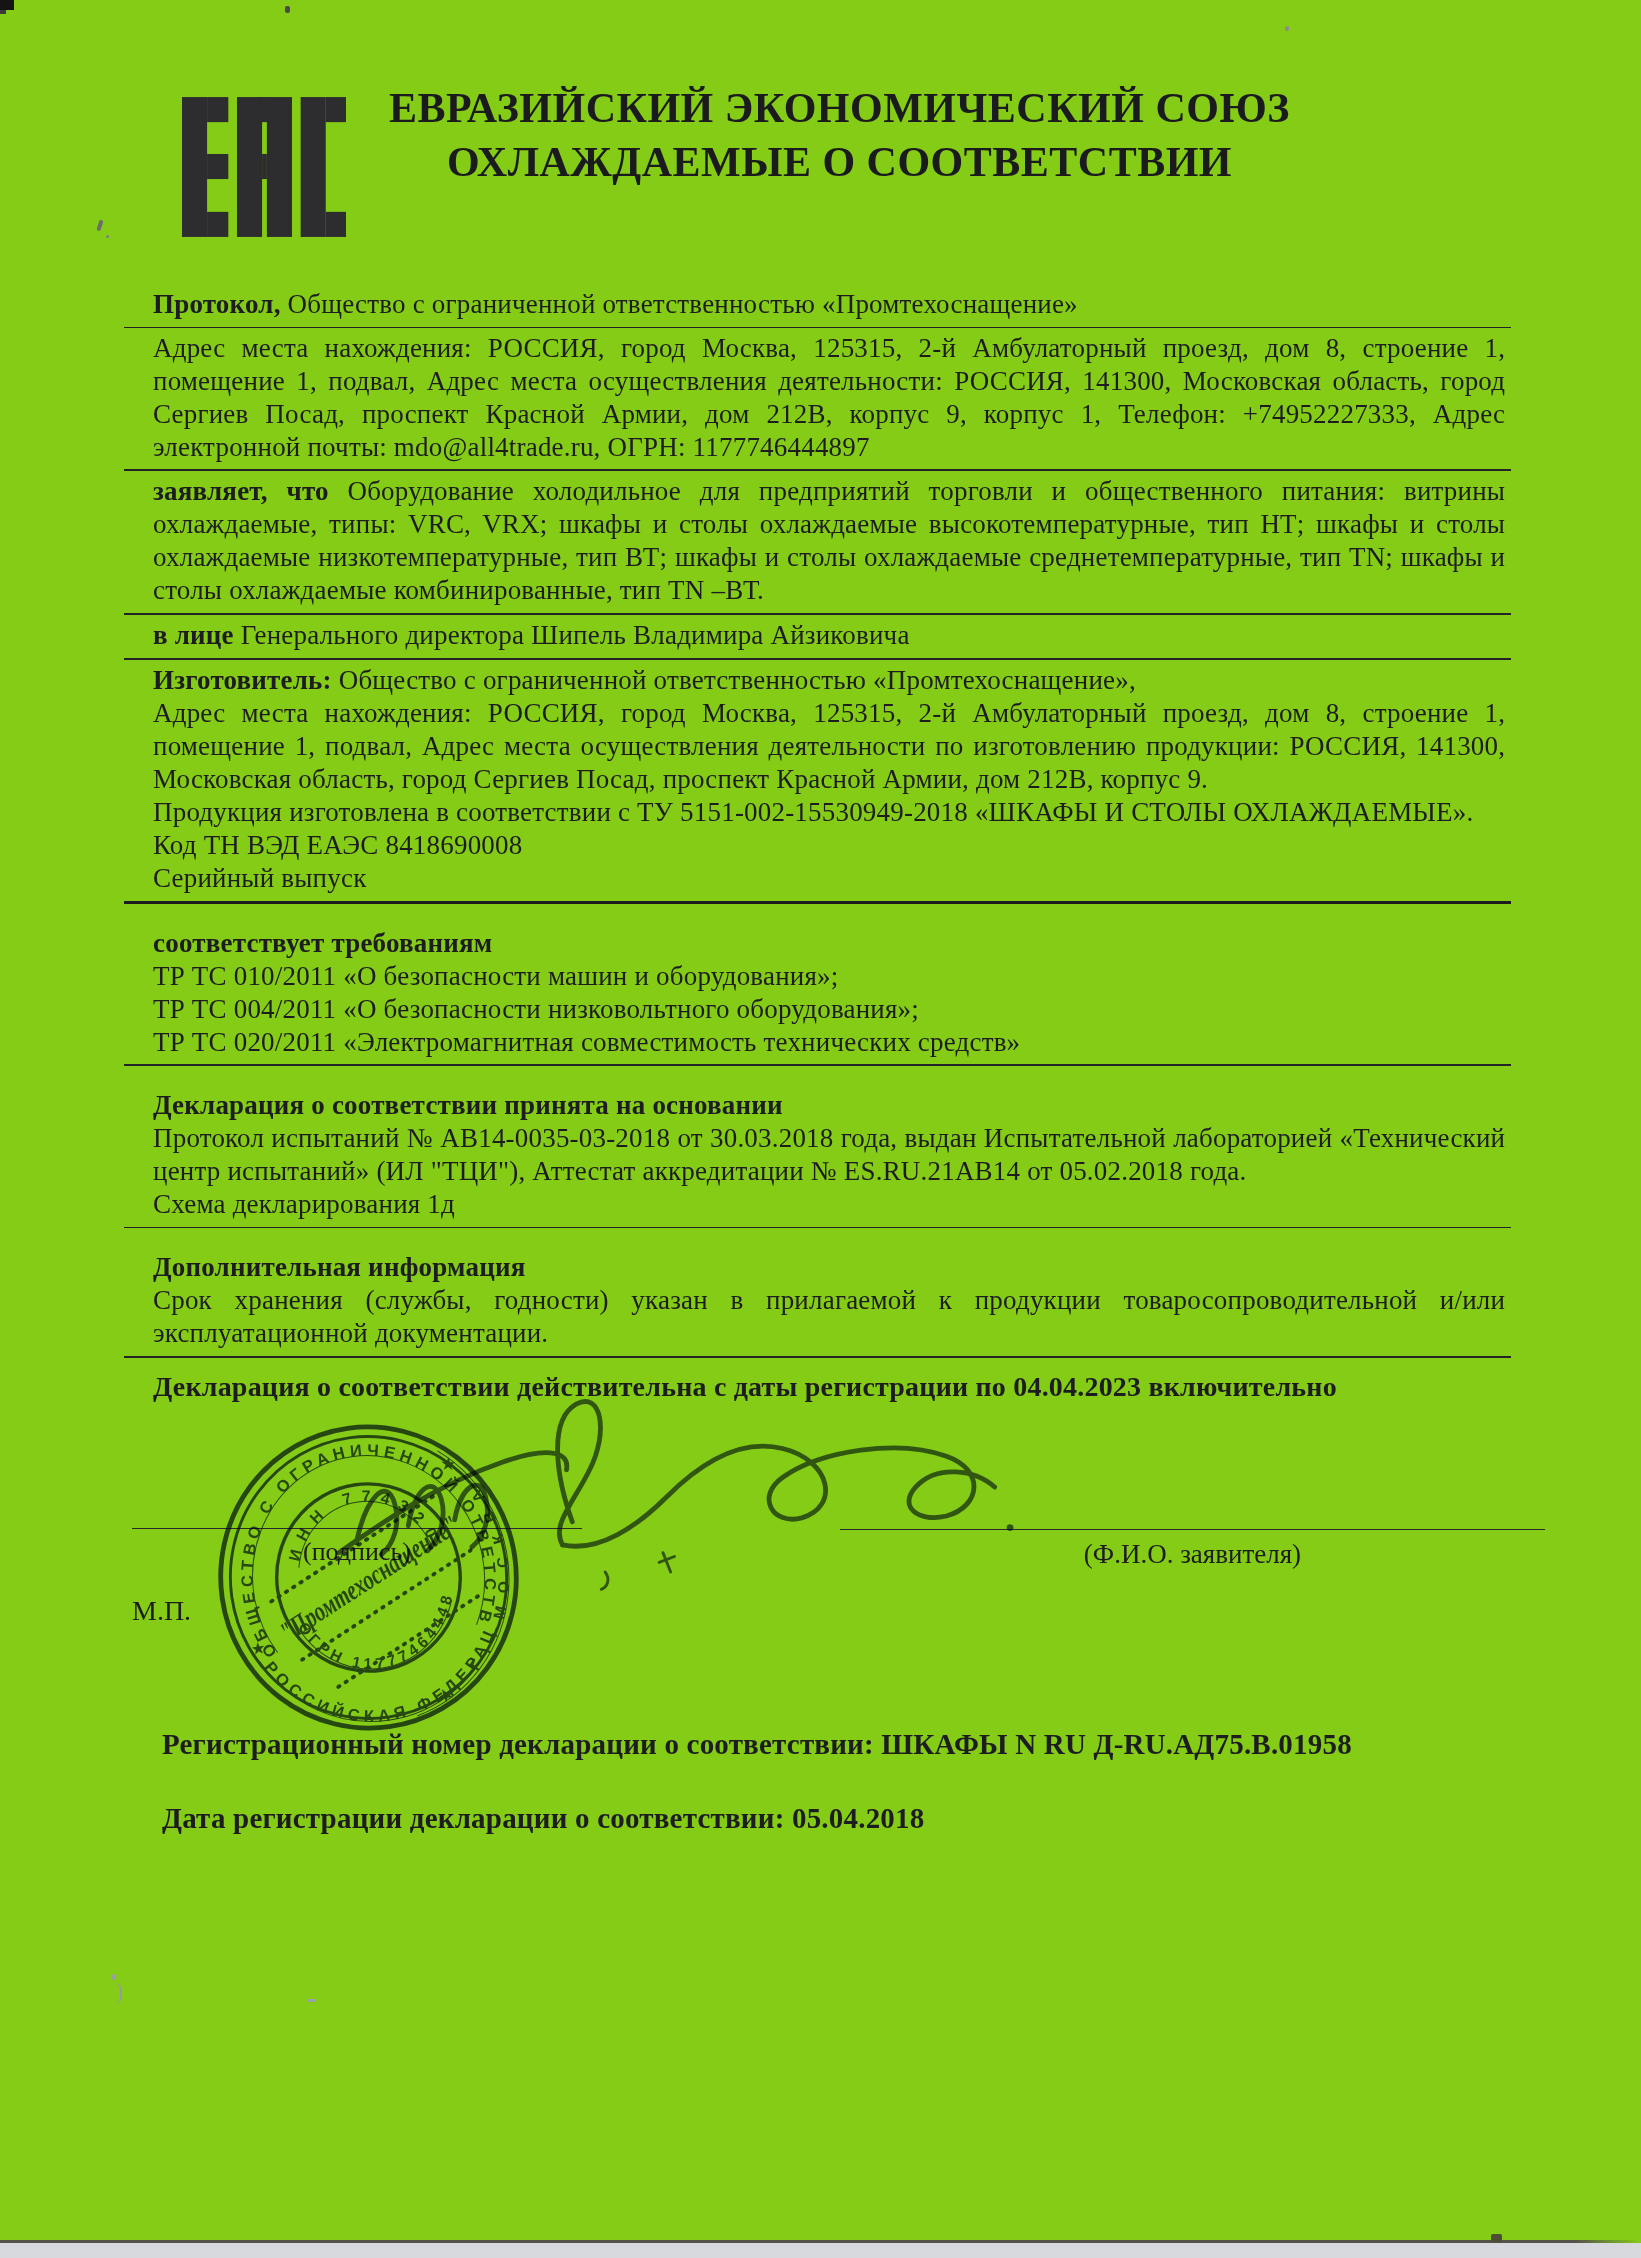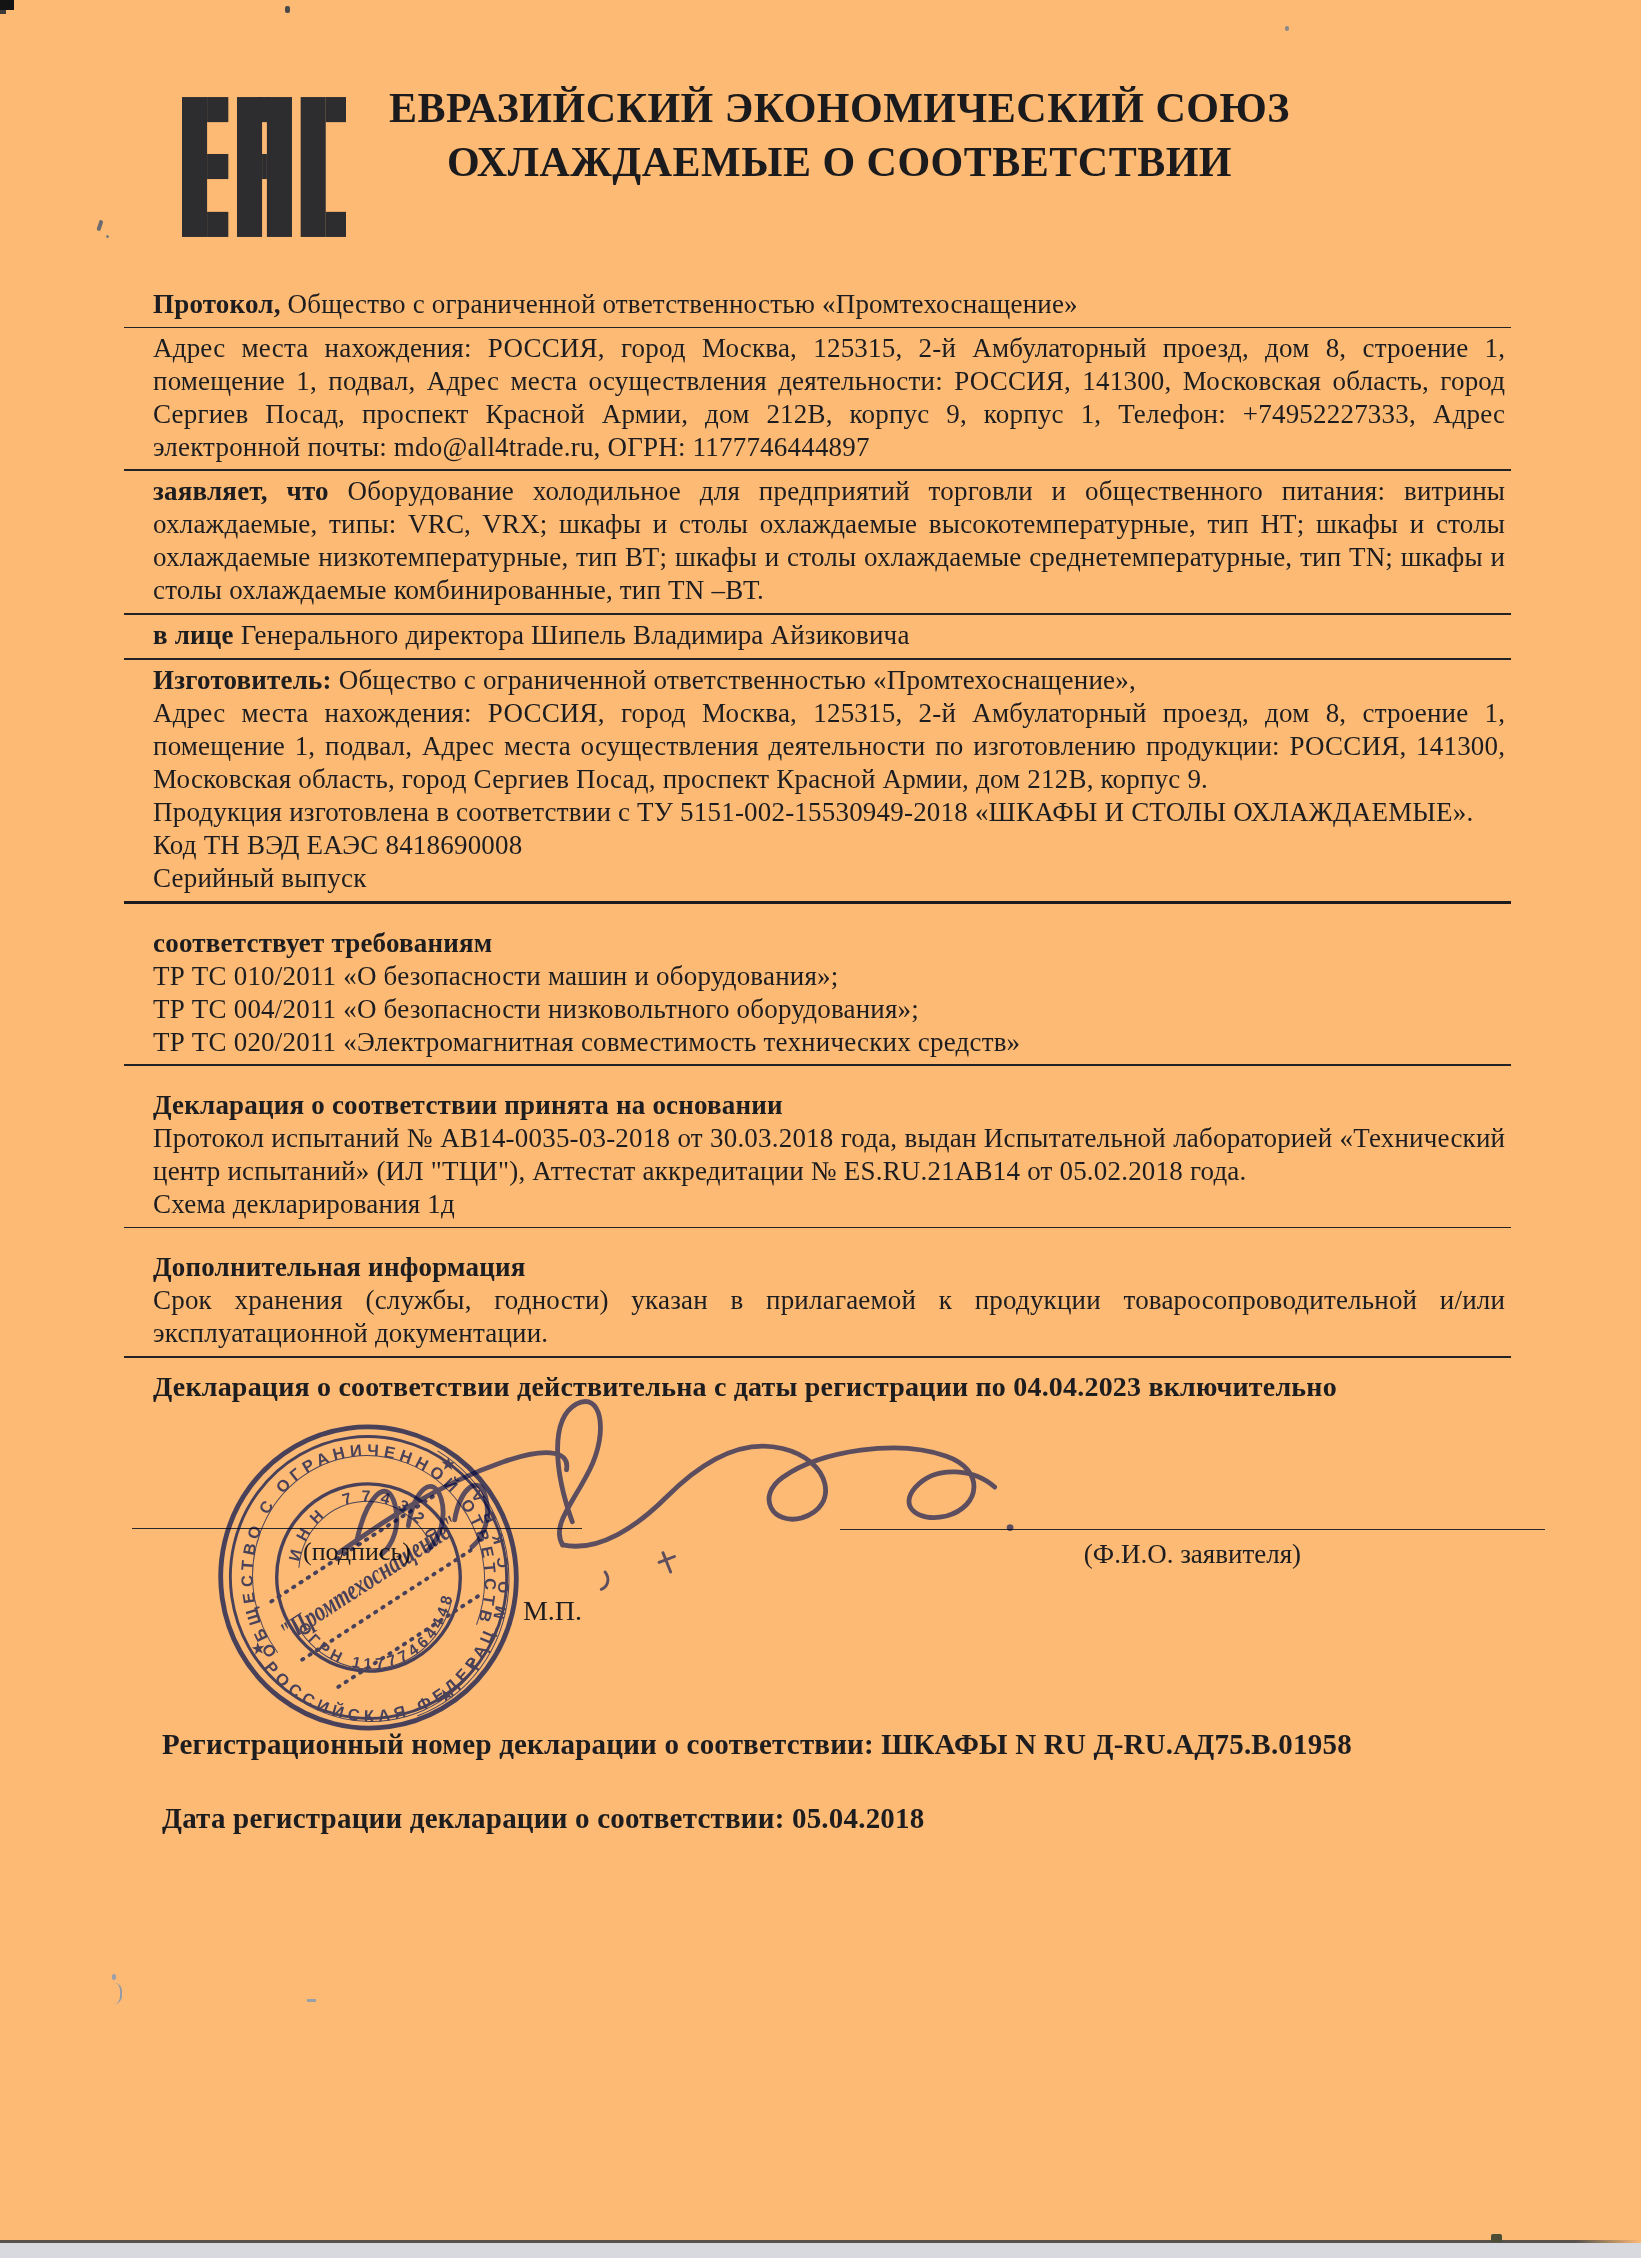--- a/index.html
+++ b/index.html
@@ -1,18 +1,18 @@
 <!DOCTYPE html>
 <html><head>
 <meta charset="utf-8">
 <style>
   html,body{margin:0;padding:0;background:#9a9a9a;}
   #page{
     position:relative; width:1641px; height:2258px;
-    background:#fdba74; overflow:hidden;
+    background:#84cc16; overflow:hidden;
     font-family:"Liberation Serif", serif;
     color:#1d1d20;
   }
   
   #eac-logo{position:absolute; left:182px; top:97px;}
   #title{
     position:absolute; left:328px; top:81px; width:1023px;
     text-align:center; font-weight:bold; font-size:42px; line-height:54px;
     letter-spacing:0.5px; color:#1b1b1d;
   }
@@ -25,21 +25,21 @@
   .bl-2{border-bottom:1.9px solid #232325;}
   .bl-3{border-bottom:2.9px solid #232325;}
   .bl-4{border-bottom:3.9px solid #1c1c1e;}
   .gap-top{padding-top:23px;}
   #validity-sec{padding-top:11.6px; font-weight:bold; font-size:28px;}
   
   .sigline{position:absolute; border-top:1.9px solid #2a2a2c;}
   #sig-line-left{left:132px; top:1528px; width:450px;}
   #sig-line-right{left:840px; top:1529px; width:705px;}
   #sig-caption{position:absolute; left:132px; top:1537px; width:450px; text-align:center; font-size:26px;}
-  #mp-label{position:absolute; left:132px; top:1595px; width:450px; text-align:right; font-size:28px;}
+  #mp-label{position:absolute; left:132px; top:1595px; width:450px; text-align:left; font-size:28px;}
   #fio-name{position:absolute; left:840px; top:1487px; width:705px; text-align:center; font-size:28px;}
   #fio-caption{position:absolute; left:840px; top:1539px; width:705px; text-align:center; font-size:27px;}
   
   .footer-line{position:absolute; left:162px; font-weight:bold; font-size:29px; letter-spacing:0.2px;}
   #reg-number-line{top:1728px;}
   #reg-date-line{top:1802px;}
   
   #stamp-svg{position:absolute; left:214px; top:1423px; mix-blend-mode:multiply; opacity:0.93;}
   #signature-svg{position:absolute; left:319px; top:1381px; mix-blend-mode:multiply; opacity:0.88;}
   

